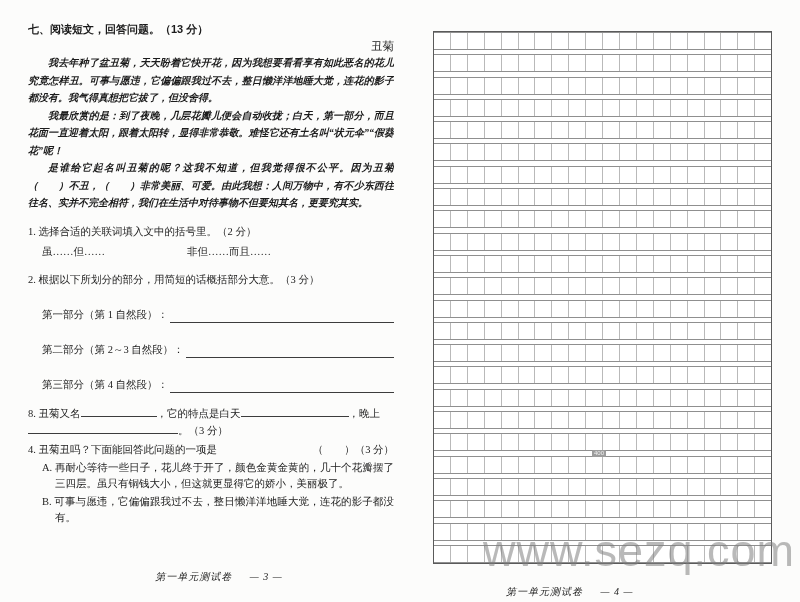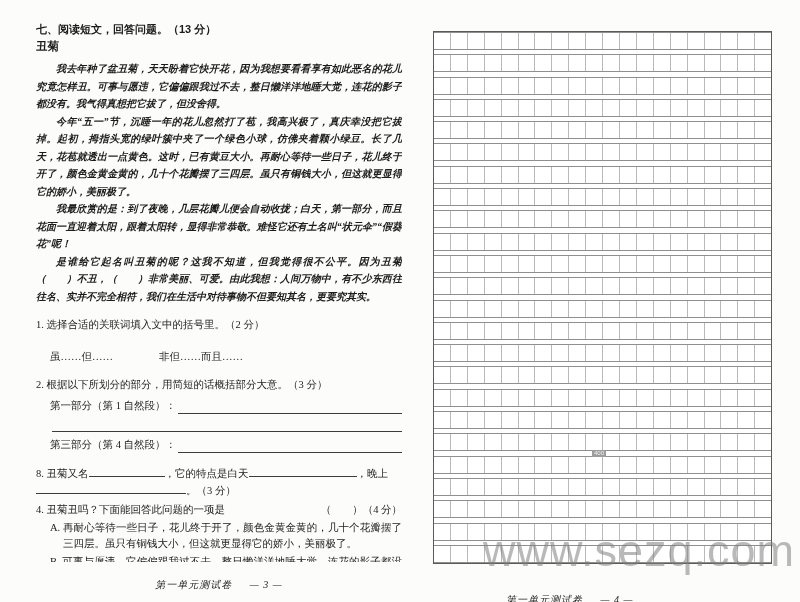--- a/index.html
+++ b/index.html
@@ -2,41 +2,41 @@
 <html><head>
 <meta charset="utf-8">
 <style>
   html,body{margin:0;padding:0;}
   body{
     width:800px;height:602px;position:relative;overflow:hidden;
     background:#fcfcfb;color:#1c1c1c;
     font-family:"Liberation Serif","DejaVu Serif",serif;
   }
   
-  .page-left{position:absolute;left:36px;top:22px;width:366px;height:540px;overflow:hidden;}
+  .page-left{position:absolute;left:28px;top:22px;width:366px;height:540px;overflow:hidden;}
   .sec-heading{
     font-family:"Liberation Sans","DejaVu Sans",sans-serif;
     font-weight:bold;font-size:11px;line-height:15px;margin:0;
   }
-  .passage-title{text-align:left;font-weight:bold;font-size:11.5px;line-height:15px;margin:2px 0 6px;}
+  .passage-title{text-align:right;font-weight:normal;font-size:11.5px;line-height:15px;margin:2px 0 0;}
   .passage p{
     margin:0;text-indent:2em;text-align:justify;
     font-size:10px;line-height:17.5px;font-style:italic;font-weight:bold;
   }
   .questions{font-size:10.5px;line-height:16px;}
   .q-line{margin-top:12px;}
-  .q1-options{display:flex;gap:46px;padding-left:14px;margin-top:16px;}
-  .q-part{display:flex;align-items:flex-end;margin-top:5px;padding-left:14px;}
+  .q1-options{display:flex;gap:82px;padding-left:14px;margin-top:4px;}
+  .q-part{display:flex;align-items:flex-end;margin-top:19px;padding-left:14px;}
   .q-part .fill{flex:1;border-bottom:1px solid #3c3c3c;margin-left:2px;height:12px;}
   .blank{display:inline-block;border-bottom:1px solid #3c3c3c;height:11px;vertical-align:baseline;}
   .q4-line{display:flex;justify-content:space-between;margin-top:3px;}
   .q-opt{padding-left:27px;text-indent:-13px;text-align:justify;margin-top:2px;}
   .footer{
     position:absolute;font-style:italic;font-size:10px;color:#222;
-    letter-spacing:1px;white-space:nowrap;margin-top:8px;
+    letter-spacing:1px;white-space:nowrap;
   }
   .footer-left{left:36px;top:570px;width:366px;text-align:center;}
   .footer-right{left:506px;top:585px;}
   .footer .pg{margin-left:14px;}
   
   .grid{
     position:absolute;left:433px;top:31px;width:339px;
     border:1.5px solid #5a5a5a;background:#fff;box-sizing:border-box;
   }
   .g-row{
@@ -64,53 +64,53 @@
 <body>
 
 <div class="page-left">
 
   <div class="sec-heading">七、阅读短文，回答问题。（13 分）</div>
 
   <div class="passage-title">丑菊</div>
 
   <div class="passage">
     <p>我去年种了盆丑菊，天天盼着它快开花，因为我想要看看享有如此恶名的花儿究竟怎样丑。可事与愿违，它偏偏跟我过不去，整日懒洋洋地睡大觉，连花的影子都没有。我气得真想把它拔了，但没舍得。</p>
-    <p>今年“五一”节，沉睡一年的花儿忽然打了苞，我高兴极了，真庆幸没把它拔掉。起初，拇指头宽的绿叶簇中夹了一个绿色小球，仿佛夹着颗小绿豆。长了几天，花苞就透出一点黄色。这时，已有黄豆大小。再耐心等待一些日子，花儿终于开了，颜色金黄金黄的，几十个花瓣摆了三四层。虽只有铜钱大小，但这就更显得它的娇小，美丽极了。</p>
     <p>我最欣赏的是：到了夜晚，几层花瓣儿便会自动收拢；白天，第一部分，而且花面一直迎着太阳，跟着太阳转，显得非常恭敬。难怪它还有土名叫“状元伞”“假葵花”呢！</p>
     <p>是谁给它起名叫丑菊的呢？这我不知道，但我觉得很不公平。因为丑菊（　　）不丑，（　　）非常美丽、可爱。由此我想：人间万物中，有不少东西往往名、实并不完全相符，我们在生活中对待事物不但要知其名，更要究其实。</p>
   </div>
 
   <div class="questions">
 
     <div class="q-line">1. 选择合适的关联词填入文中的括号里。（2 分）</div>
     <div class="q1-options">
       <span>虽……但……</span>
       <span>非但……而且……</span>
     </div>
 
     <div class="q-line">2. 根据以下所划分的部分，用简短的话概括部分大意。（3 分）</div>
     <div class="q-part">
       <span>第一部分（第 1 自然段）：</span>
       <span class="fill"></span>
     </div>
     <div class="q-part">
+      <span>第二部分（第 2～3 自然段）：</span>
       <span class="fill"></span>
     </div>
     <div class="q-part">
       <span>第三部分（第 4 自然段）：</span>
       <span class="fill"></span>
     </div>
 
     <div class="q-line">
       <span>8. 丑菊又名</span><span class="blank" style="width:76px;"></span><span>，它的特点是白天</span><span class="blank" style="width:108px;"></span><span>，晚上</span><span class="blank" style="width:150px;"></span><span>。（3 分）</span>
     </div>
 
     <div class="q4-line">
       <span>4. 丑菊丑吗？下面能回答此问题的一项是</span>
-      <span>（　　）（4 分）</span>
+      <span>（　　）（3 分）</span>
     </div>
     <div class="q-opt">A. 再耐心等待一些日子，花儿终于开了，颜色金黄金黄的，几十个花瓣摆了三四层。虽只有铜钱大小，但这就更显得它的娇小，美丽极了。</div>
     <div class="q-opt">B. 可事与愿违，它偏偏跟我过不去，整日懒洋洋地睡大觉，连花的影子都没有。</div>
 
   </div>
 
 </div>
 
 <div class="footer footer-left">
   <span>第一单元测试卷</span>

